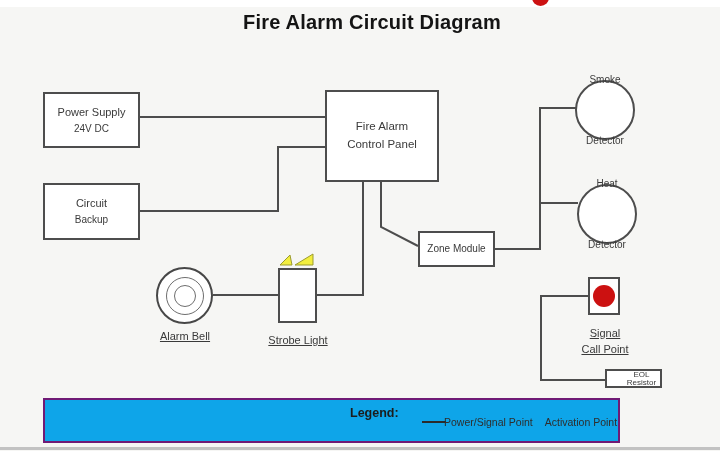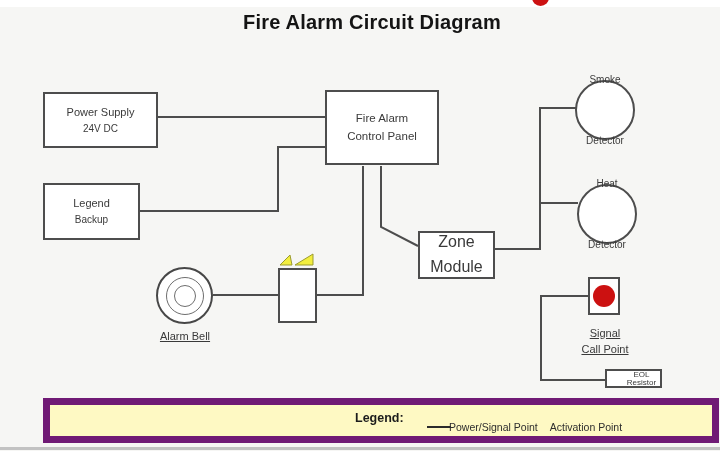--- a/index.html
+++ b/index.html
@@ -13,24 +13,24 @@
   .title{
     position:absolute;left:0;top:11px;width:744px;text-align:center;
     font-size:20px;font-weight:bold;color:#141414;letter-spacing:.2px;
   }
   svg.wires{position:absolute;left:0;top:0;}
   .box{
     position:absolute;box-sizing:border-box;background:#ffffff;border:2px solid #4d4d4d;
     display:flex;flex-direction:column;align-items:center;justify-content:center;
     color:#3a3a3a;font-size:11px;line-height:1.55;text-align:center;
   }
-  .power{left:43px;top:92px;width:115px;height:56px;}
+  .power{left:43px;top:92px;width:97px;height:56px;}
   .battery{left:43px;top:183px;width:97px;height:57px;}
-  .facp{left:325px;top:90px;width:114px;height:75px;font-size:11.5px;}
-  .zone{left:418px;top:231px;width:77px;height:48px;font-size:16px;}
+  .facp{left:325px;top:90px;width:114px;height:92px;font-size:11.5px;}
+  .zone{left:418px;top:231px;width:77px;height:36px;font-size:10px;}
   .circle{border-radius:50%;font-size:10px;line-height:1.3;gap:48px;}
   .smoke{left:575px;top:80px;width:60px;height:60px;}
   .heat{left:577px;top:184px;width:60px;height:60px;}
   .sub{font-size:10px;}
   .bell{
     position:absolute;left:156px;top:267px;width:57px;height:57px;box-sizing:border-box;
     border:2px solid #474747;border-radius:50%;background:#fff;
     display:flex;align-items:center;justify-content:center;
   }
   .bell-mid{width:38px;height:38px;box-sizing:border-box;border:1.5px solid #6e6e6e;border-radius:50%;
@@ -41,22 +41,22 @@
   .mcp{left:588px;top:277px;width:32px;height:38px;}
   .mcp-btn{width:22px;height:22px;border-radius:50%;background:#cc1111;}
   .eol{left:605px;top:369px;width:57px;height:19px;font-size:8px;line-height:1;padding-left:16px;}
   .float-label{
     position:absolute;text-align:center;color:#3a3a3a;font-size:11px;line-height:1.45;text-decoration:underline;
   }
   .bell-label{left:144px;top:329px;width:82px;}
   .strobe-label{left:254px;top:333px;width:88px;}
   .mcp-label{left:563px;top:326px;width:84px;}
   .legend-box{
-    position:absolute;left:43px;top:398px;width:676px;height:45px;box-sizing:border-box;
-    background:#fef9c3;border:7px solid #701a75;
+    position:absolute;left:43px;top:398px;width:577px;height:45px;box-sizing:border-box;
+    background:#0ea5e9;border:2px solid #701a75;
   }
   .legend-title{position:absolute;left:305px;top:6px;font-size:12.5px;font-weight:bold;color:#1c1c1c;}
   .legend-items{
     position:absolute;left:377px;top:16px;display:flex;align-items:center;
     font-size:10.5px;color:#2e2e2e;white-space:nowrap;
   }
   .line-sample{width:24px;height:2px;background:#2b2b2b;margin-right:-2px;}
   .legend-gap{display:inline-block;width:12px;}
 </style>
 </head>
@@ -80,21 +80,21 @@
       <polyline points="588,296 541,296 541,380 606,380"></polyline>
     </g>
   </svg>
 
   <div class="box power">
     <div>Power Supply</div>
     <div class="sub">24V DC</div>
   </div>
 
   <div class="box battery">
-    <div>Legend</div>
+    <div>Circuit</div>
     <div class="sub">Backup</div>
   </div>
 
   <div class="box facp">
     <div>Fire Alarm</div>
     <div>Control Panel</div>
   </div>
 
   <div class="box circle smoke">
     <div>Smoke</div>
@@ -115,20 +115,21 @@
       <div class="bell-in"></div>
     </div>
   </div>
   <div class="float-label bell-label">Alarm Bell</div>
 
   <svg class="flash" width="42" height="17" viewBox="0 0 42 17">
     <polygon points="4,13 14,3 16,13" fill="#f2ee3e" stroke="#9b9b2e" stroke-width="1"></polygon>
     <polygon points="19,13 37,2 37,13" fill="#f2ee3e" stroke="#9b9b2e" stroke-width="1"></polygon>
   </svg>
   <div class="box strobe"></div>
+  <div class="float-label strobe-label">Strobe Light</div>
 
   <div class="box mcp">
     <div class="mcp-btn"></div>
   </div>
   <div class="float-label mcp-label">
     <div>Signal</div>
     <div>Call Point</div>
   </div>
 
   <div class="box eol">

